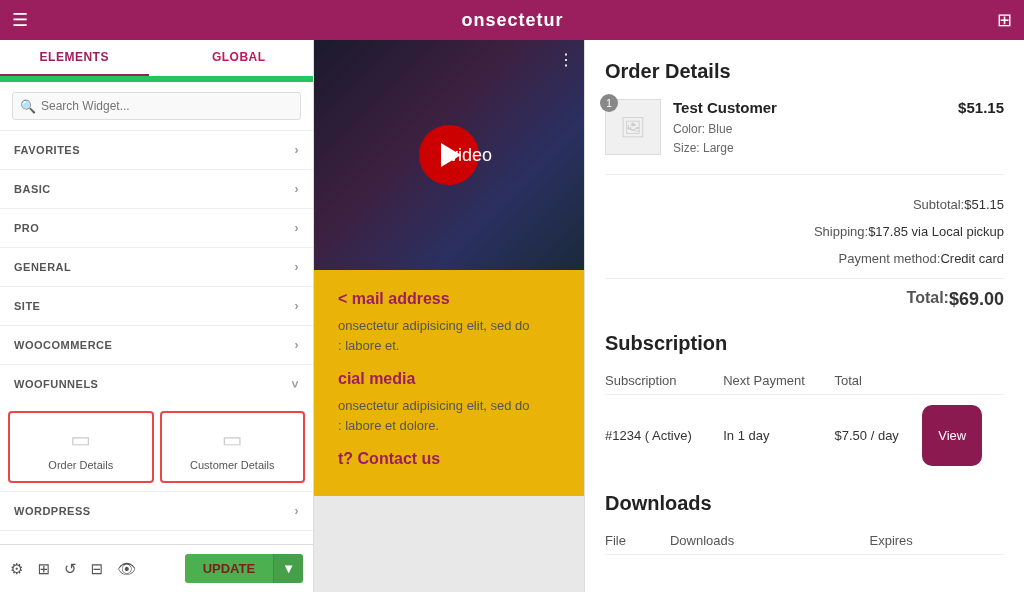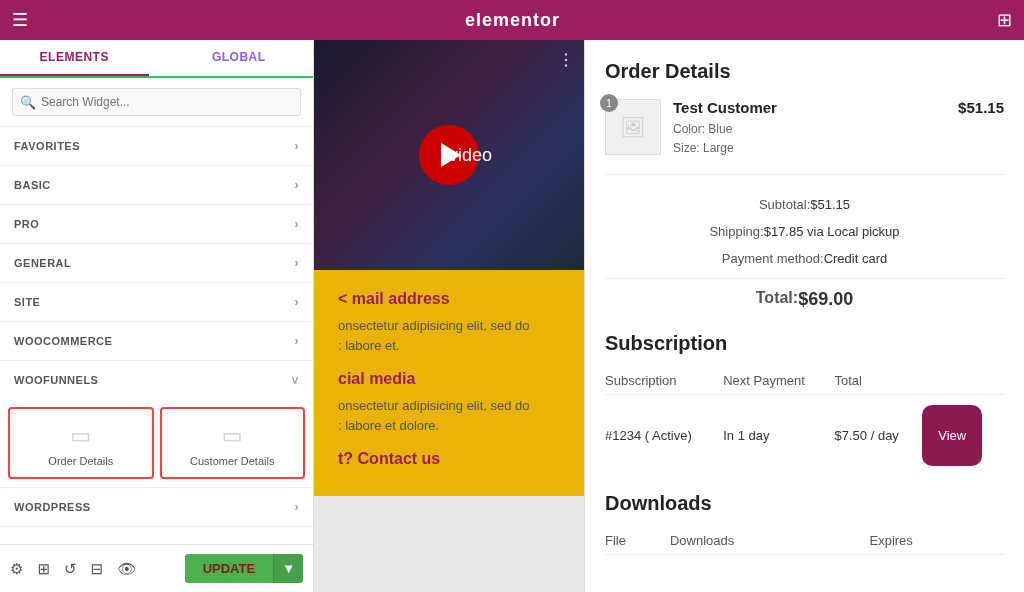--- a/index.html
+++ b/index.html
@@ -46,31 +46,31 @@
       display: flex;
       flex-direction: column;
       border-right: 1px solid #ddd;
       flex-shrink: 0;
       overflow: hidden;
     }
 
     
     .sidebar-tabs {
       display: flex;
-      border-bottom: 2px solid #22c55e;
+      border-bottom: 6px solid #22c55e;
       flex-shrink: 0;
       gap: 16px;
     }
     .sidebar-tab {
       flex: 1;
       text-align: center;
       padding: 10px 0;
       font-size: 12px;
       font-weight: bold;
-      color: #8b5cf6;
+      color: #be185d;
       cursor: pointer;
       text-transform: uppercase;
       letter-spacing: 0.5px;
     }
     .sidebar-tab.active {
       color: #9b1e5e;
       border-bottom: 2px solid #9b1e5e;
     }
 
     
@@ -357,21 +357,21 @@
       line-height: 1.6;
     }
     .product-price {
       font-size: 15px;
       font-weight: bold;
       color: #222;
     }
 
     .order-line {
       display: flex;
-      justify-content: center;
+      justify-content: flex-end;
       padding: 6px 0;
       font-size: 13px;
       color: #444;
     }
     .order-line.total {
       border-top: 1px solid #eee;
       margin-top: 6px;
       padding-top: 10px;
       font-size: 16px;
       font-weight: bold;
@@ -437,21 +437,21 @@
 
     
     .right-panel::-webkit-scrollbar { width: 6px; }
     .right-panel::-webkit-scrollbar-thumb { background: #ccc; border-radius: 3px; }
   </style>
 </head>
 <body>
 
 <div class="top-bar">
   <span class="top-bar-hamburger">☰</span>
-  <span class="top-bar-logo">elementor</span>
+  <span class="top-bar-logo">onsectetur</span>
   <span class="top-bar-grid">⊞</span>
 </div>
 
 <div class="main-layout">
 
   <div class="sidebar">
 
     <div class="sidebar-tabs">
       <div class="sidebar-tab active">ELEMENTS</div>
       <div class="sidebar-tab">GLOBAL</div>

